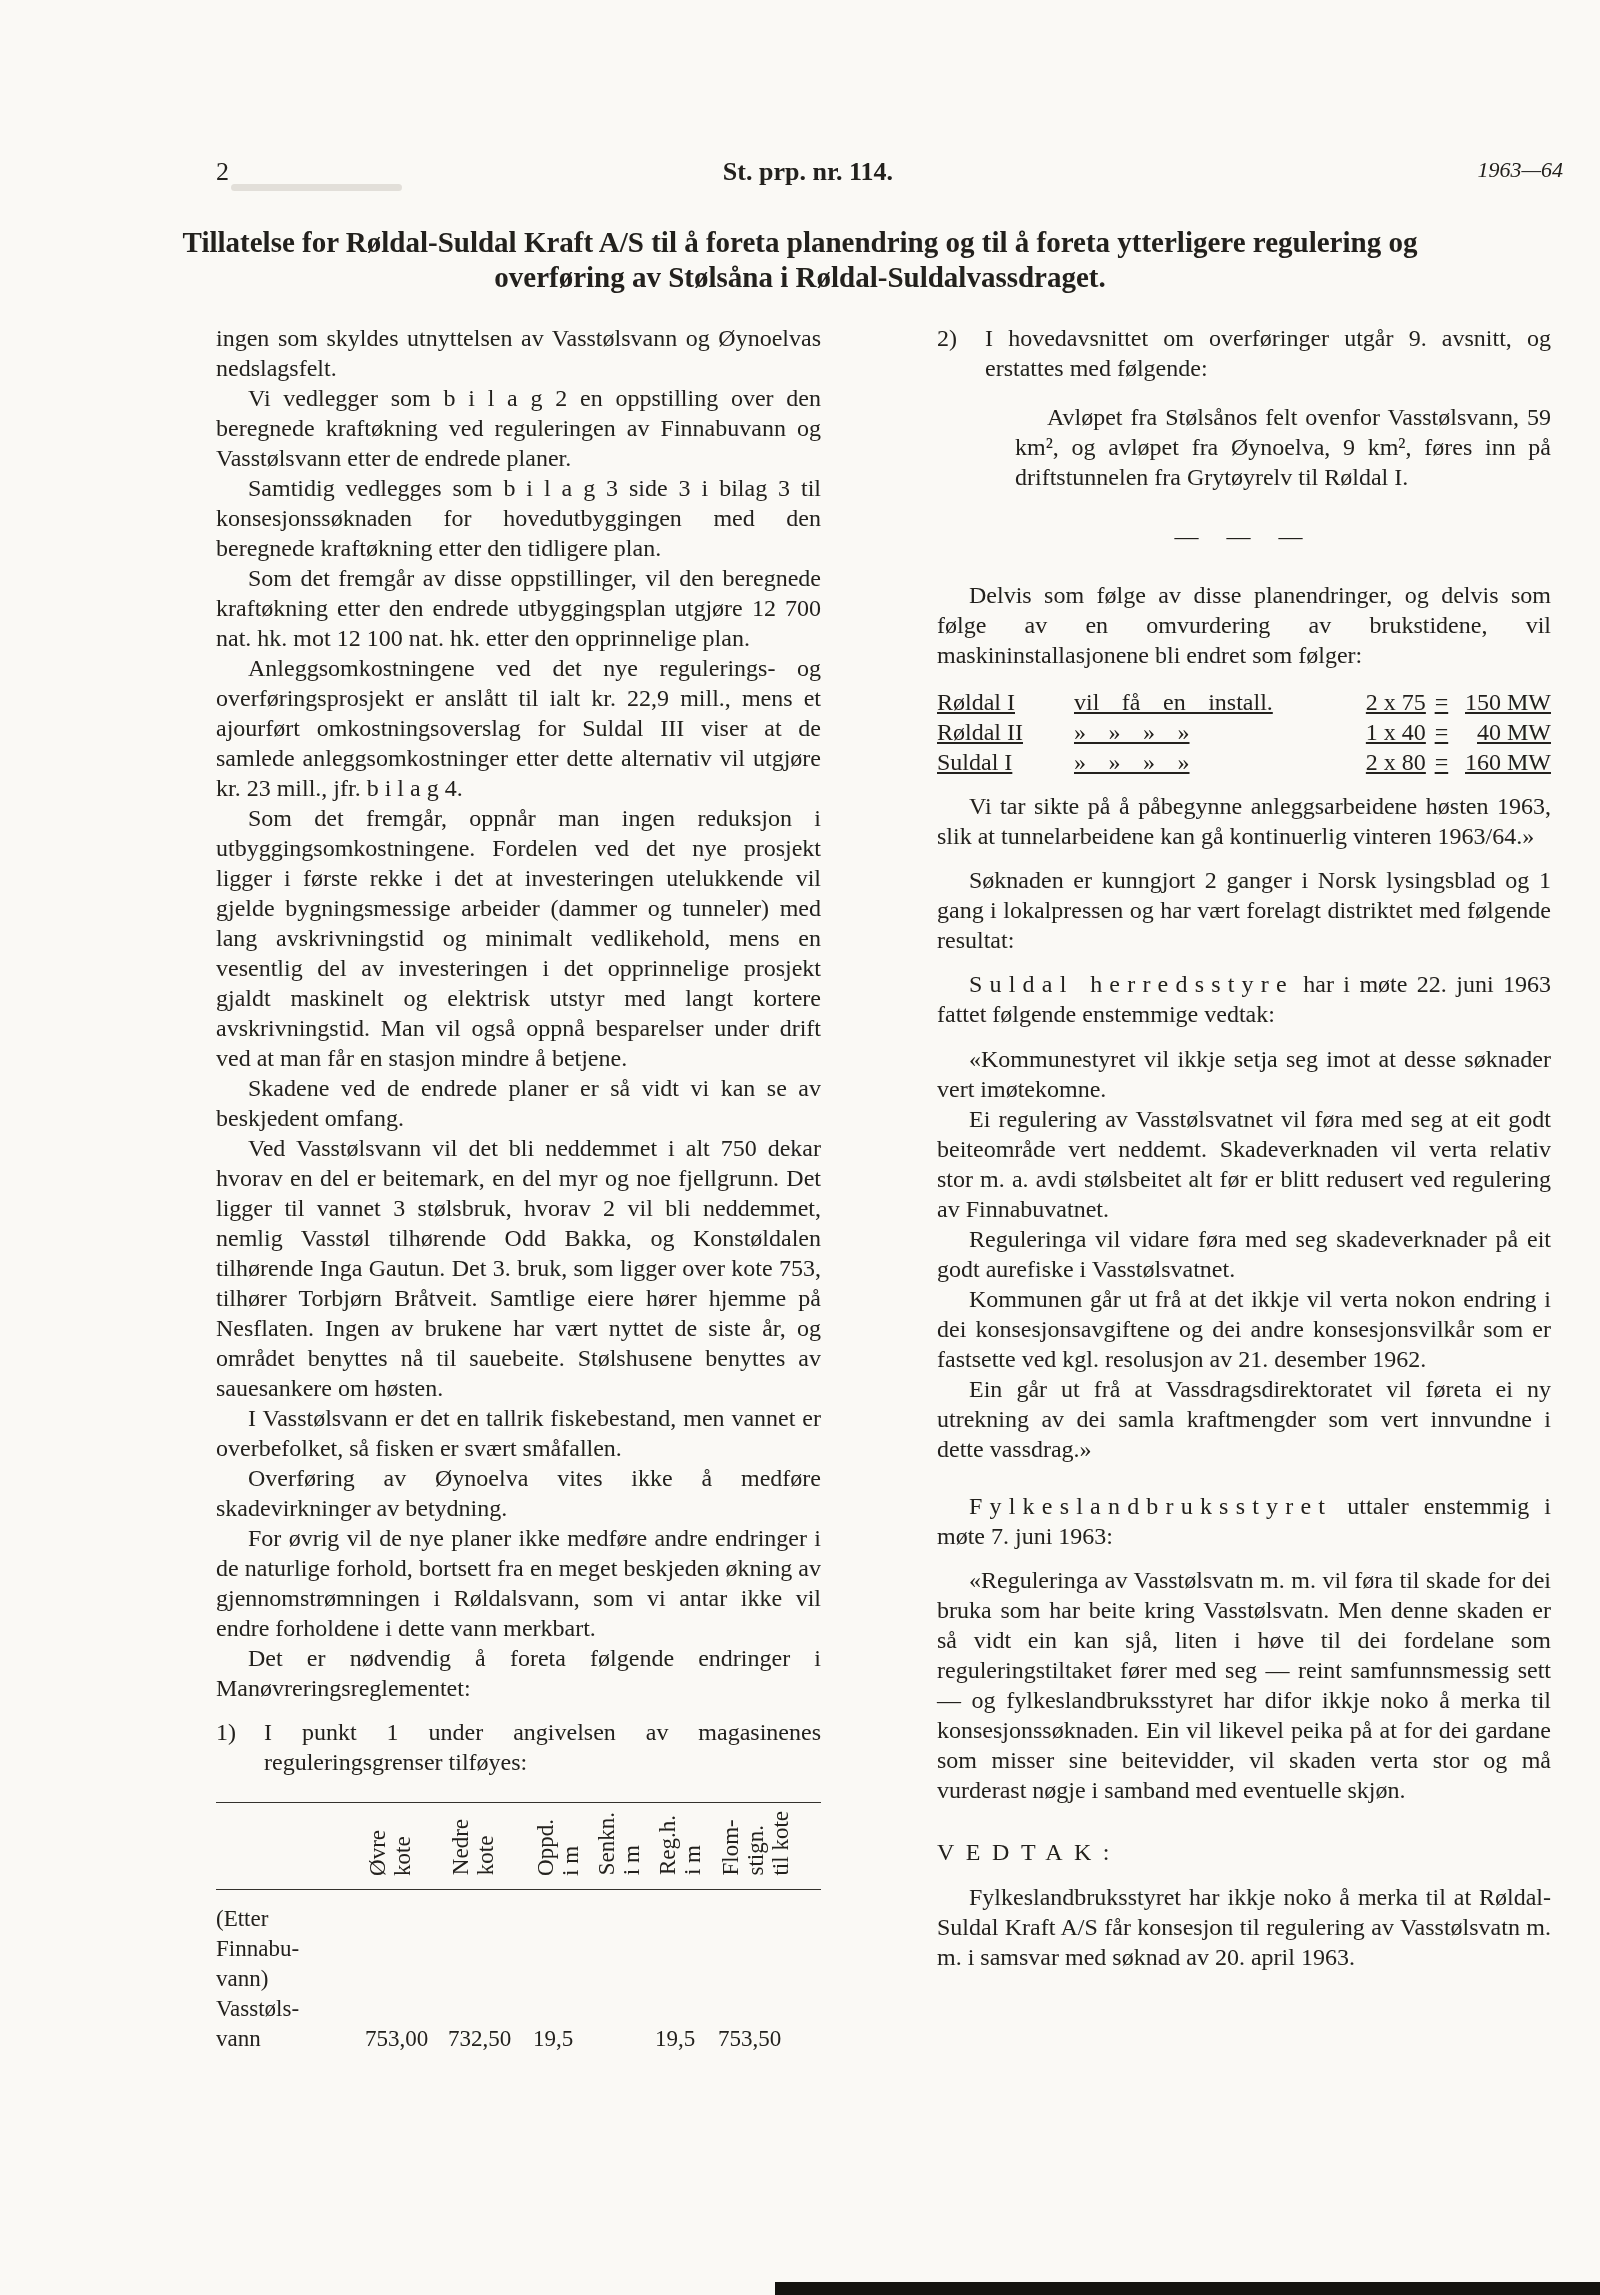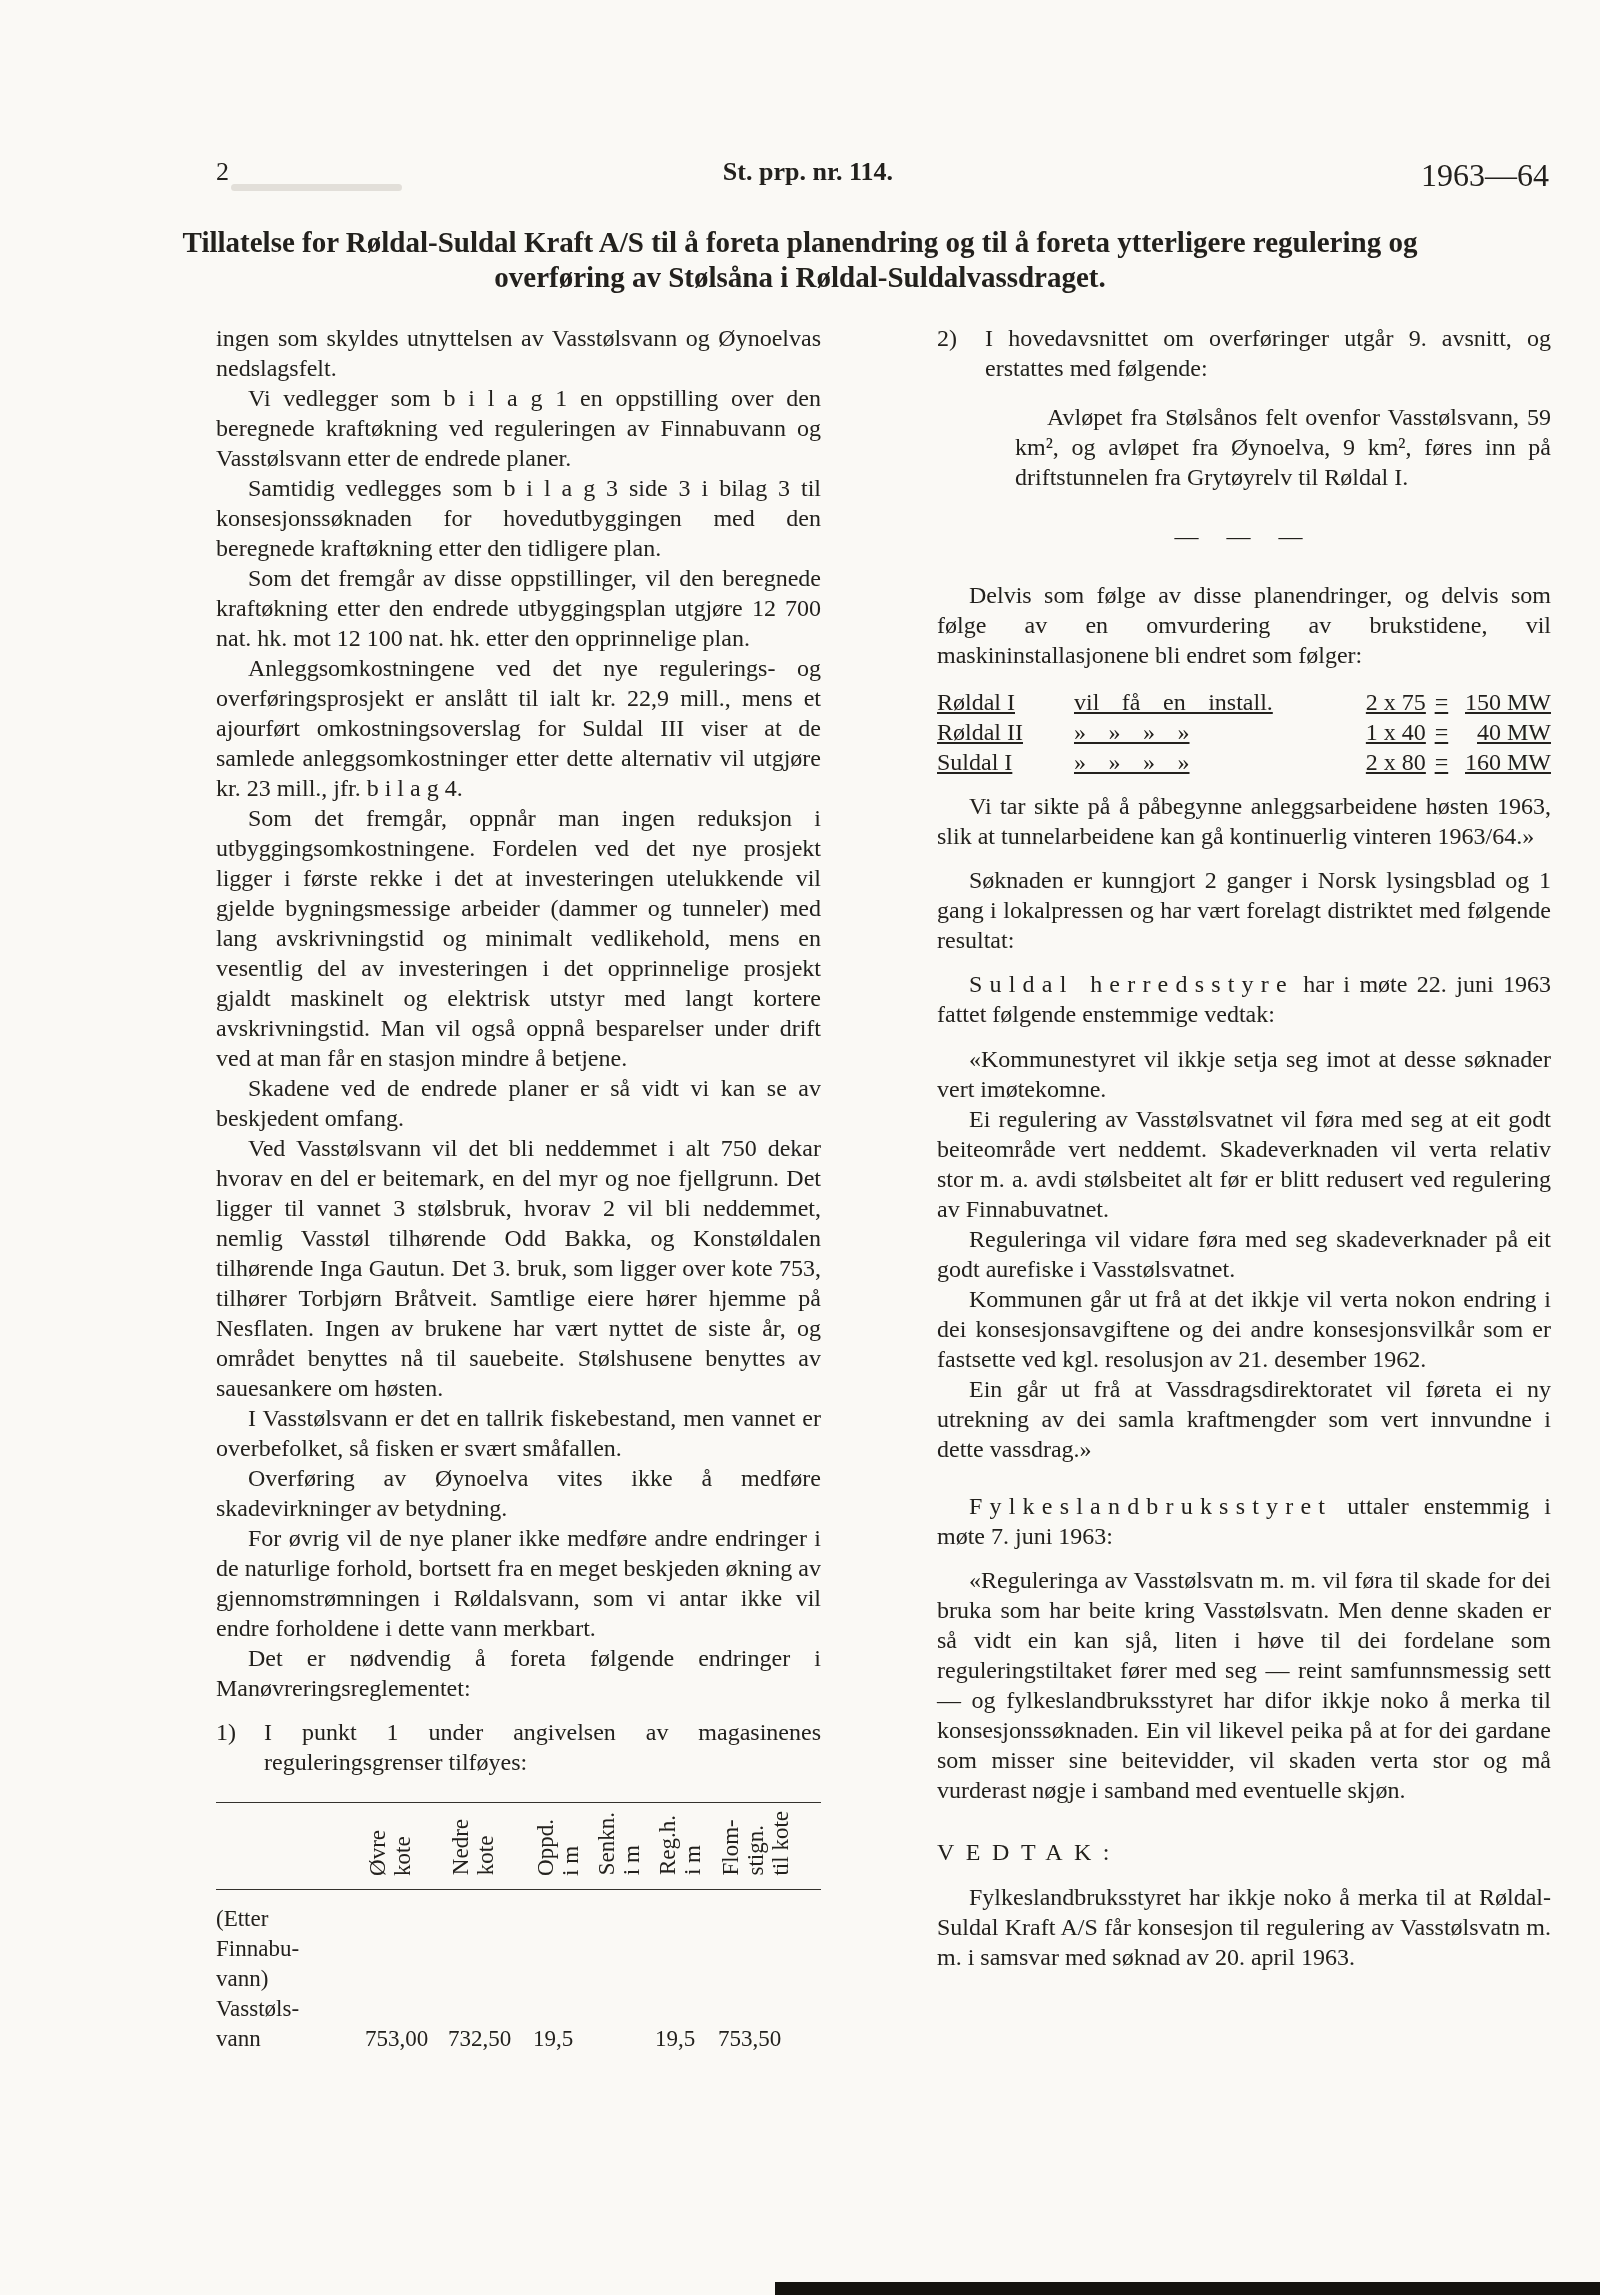--- a/index.html
+++ b/index.html
@@ -5,21 +5,21 @@
   html,body { margin:0; padding:0; background:#e8e6e0; }
   .page {
     position:relative; width:1600px; height:2295px;
     background:#faf9f5; color:#23211d;
     font-family:"Liberation Serif", serif;
     overflow:hidden;
   }
   
   .hdr-num   { position:absolute; top:157px; left:216px;  font-size:26px; }
   .hdr-mid   { position:absolute; top:157px; left:8px; width:100%; text-align:center; font-weight:bold; font-size:26px; }
-  .hdr-year  { position:absolute; top:157px; right:51px;  font-size:32px; }
+  .hdr-year  { position:absolute; top:157px; right:37px;  font-size:22px;font-style:italic; }
   .smudge    { position:absolute; top:184px; left:231px; width:171px; height:7.2px;
                background:#d9d6cf; border-radius:3.9px; opacity:.75; }
   
   .title { position:absolute; top:225px; left:165px; right:165px;
            text-align:center; font-weight:bold; font-size:29px; line-height:35px; }
   
   .col { position:absolute; top:323px; font-size:24px; line-height:30px; text-align:justify; }
   .col-left  { left:216px;  width:605px; }
   .col-right { left:937px; width:614px; }
   .p { margin:0; text-indent:32px; }
@@ -68,21 +68,21 @@
   <div class="hdr-year">1963—64</div>
   <div class="smudge"></div>
 
   <div class="title">
     <div>Tillatelse for Røldal-Suldal Kraft A/S til å foreta planendring og til å foreta ytterligere regulering og</div>
     <div>overføring av Stølsåna i Røldal-Suldalvassdraget.</div>
   </div>
 
   <div class="col col-left">
     <p class="p noindent">ingen som skyldes utnyttelsen av Vasstølsvann og Øynoelvas nedslagsfelt.</p>
-    <p class="p">Vi vedlegger som b i l a g  1 en oppstilling over den beregnede kraftøkning ved reguleringen av Finnabuvann og Vasstølsvann etter de endrede planer.</p>
+    <p class="p">Vi vedlegger som b i l a g  2 en oppstilling over den beregnede kraftøkning ved reguleringen av Finnabuvann og Vasstølsvann etter de endrede planer.</p>
     <p class="p">Samtidig vedlegges som b i l a g  3 side 3 i bilag 3 til konsesjonssøknaden for hovedutbyggingen med den beregnede kraftøkning etter den tidligere plan.</p>
     <p class="p">Som det fremgår av disse oppstillinger, vil den beregnede kraftøkning etter den endrede utbyggingsplan utgjøre 12 700 nat. hk. mot 12 100 nat. hk. etter den opprinnelige plan.</p>
     <p class="p">Anleggsomkostningene ved det nye regulerings- og overføringsprosjekt er anslått til ialt kr. 22,9 mill., mens et ajourført omkostningsoverslag for Suldal III viser at de samlede anleggsomkostninger etter dette alternativ vil utgjøre kr. 23 mill., jfr. b i l a g  4.</p>
     <p class="p">Som det fremgår, oppnår man ingen reduksjon i utbyggingsomkostningene. Fordelen ved det nye prosjekt ligger i første rekke i det at investeringen utelukkende vil gjelde bygningsmessige arbeider (dammer og tunneler) med lang avskrivningstid og minimalt vedlikehold, mens en vesentlig del av investeringen i det opprinnelige prosjekt gjaldt maskinelt og elektrisk utstyr med langt kortere avskrivningstid. Man vil også oppnå besparelser under drift ved at man får en stasjon mindre å betjene.</p>
     <p class="p">Skadene ved de endrede planer er så vidt vi kan se av beskjedent omfang.</p>
     <p class="p">Ved Vasstølsvann vil det bli neddemmet i alt 750 dekar hvorav en del er beitemark, en del myr og noe fjellgrunn. Det ligger til vannet 3 stølsbruk, hvorav 2 vil bli neddemmet, nemlig Vasstøl tilhørende Odd Bakka, og Konstøldalen tilhørende Inga Gautun. Det 3. bruk, som ligger over kote 753, tilhører Torbjørn Bråtveit. Samtlige eiere hører hjemme på Nesflaten. Ingen av brukene har vært nyttet de siste år, og området benyttes nå til sauebeite. Stølshusene benyttes av sauesankere om høsten.</p>
     <p class="p">I Vasstølsvann er det en tallrik fiskebestand, men vannet er overbefolket, så fisken er svært småfallen.</p>
     <p class="p">Overføring av Øynoelva vites ikke å medføre skadevirkninger av betydning.</p>
     <p class="p">For øvrig vil de nye planer ikke medføre andre endringer i de naturlige forhold, bortsett fra en meget beskjeden økning av gjennomstrømningen i Røldalsvann, som vi antar ikke vil endre forholdene i dette vann merkbart.</p>
     <p class="p">Det er nødvendig å foreta følgende endringer i Manøvreringsreglementet:</p>

